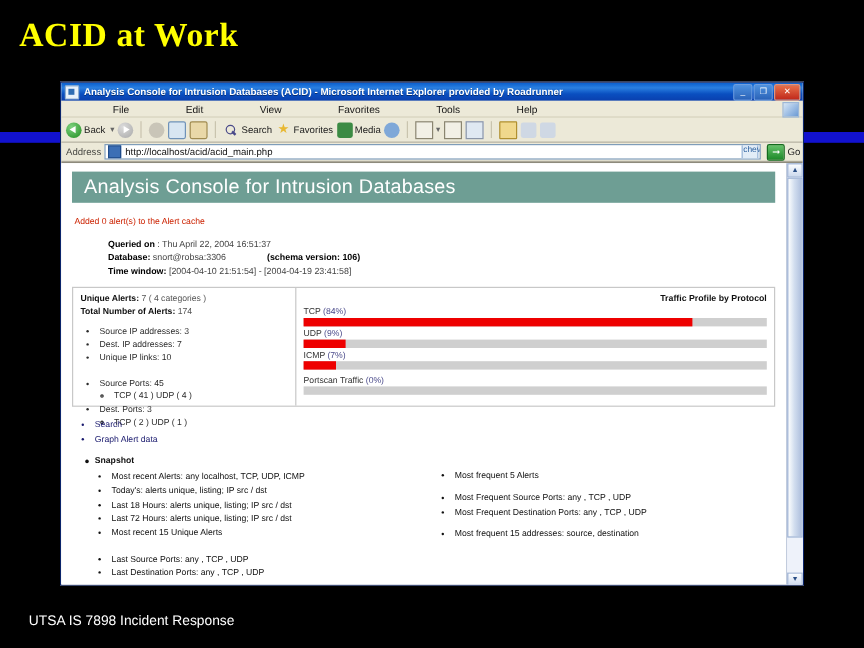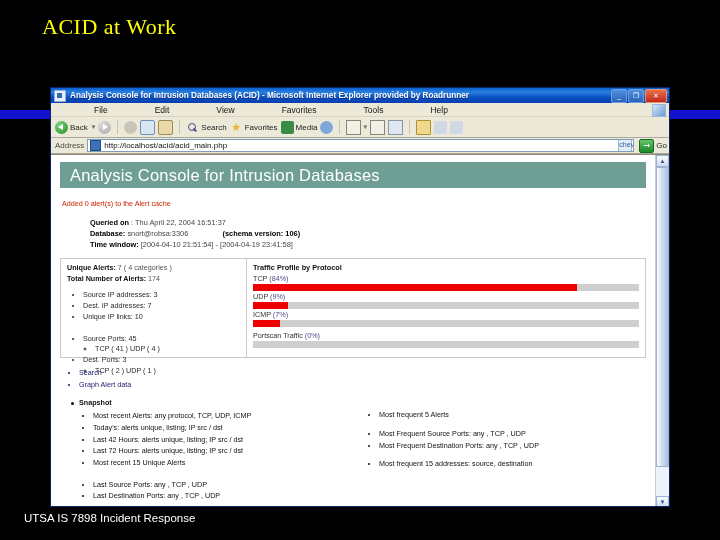--- a/index.html
+++ b/index.html
@@ -8,33 +8,33 @@
     font-family:"Liberation Sans", sans-serif;
   }
   #slide{position:relative;width:720px;height:540px;background:#000;}
 
   
   .blue-band{
     position:absolute;left:0;top:110px;width:720px;height:9px;
     background:#1212cf;
   }
   .slide-title{
-    position:absolute;left:42px;top:14px;
+    position:absolute;left:16px;top:14px;
     font-family:"Liberation Serif", serif;
-    font-size:22px;font-weight:normal;color:#ffff00;
+    font-size:28px;font-weight:bold;color:#ffff00;
     letter-spacing:0.5px;white-space:nowrap;
   }
   .slide-footer{
     position:absolute;left:24px;top:512px;
     font-size:11.5px;color:#ffffff;white-space:nowrap;
   }
 
   
   .browser{
-    position:absolute;left:50px;top:87px;width:620px;height:420px;
+    position:absolute;left:50px;top:68px;width:620px;height:420px;
     background:#ece9d8;border:1px solid #0a246a;
     box-sizing:border-box;overflow:hidden;
   }
   .titlebar{
     height:15px;
     background:linear-gradient(to bottom,#0a5fce 0%,#2a7fe0 28%,#0a4fc0 62%,#0a3fae 100%);
     display:flex;align-items:center;padding:0 1px 0 3px;box-sizing:border-box;
   }
   .tb-icon{
     width:10px;height:10px;background:#e8f1fb;border:1px solid #8faed0;
@@ -190,21 +190,21 @@
   .panel-right{flex:1 1 auto;padding:4px 6px 0 6px;box-sizing:border-box;}
   .stat-line{font-size:7.2px;color:#111;line-height:1.45;}
   .stat-line b{font-weight:bold;}
   .stat-line .val{color:#555;}
   ul.b1{margin:6px 0 0 0;padding-left:16px;list-style:disc;}
   ul.b1 > li{font-size:7.2px;color:#2b2b2b;line-height:1.5;margin:0;}
   ul.b2{margin:0 0 0 0;padding-left:12px;list-style:circle;}
   ul.b2 > li{font-size:7.2px;color:#2b2b2b;line-height:1.5;}
   .gap{height:5px;}
 
-  .tp-title{font-size:7.3px;font-weight:bold;color:#111;margin-bottom:2px;}
+  .tp-title{font-size:7.3px;font-weight:bold;color:#111;margin-bottom:2px;text-align:right;}
   .tp-row{margin-bottom:1px;}
   .tp-label{font-size:7.2px;color:#333;}
   .tp-label .pct{color:#4a4a8a;}
   .tp-bar{
     height:7px;background:#cfcfcf;margin-top:1px;position:relative;width:100%;
   }
   .tp-fill{position:absolute;left:0;top:0;height:100%;background:#ee0000;}
 
   .links{margin:9px 0 0 16px;}
   .links ul{margin:0;padding-left:12px;list-style:disc;}
@@ -438,23 +438,23 @@
           <ul>
             <li>Search</li>
             <li>Graph Alert data</li>
           </ul>
         </div>
 
         <div class="snapshot-wrap">
           <div class="snap-col-l">
             <div class="snap-head">Snapshot</div>
             <ul class="snap">
-              <li>Most recent Alerts: any protocol, TCP, UDP, ICMP</li>
+              <li>Most recent Alerts: any localhost, TCP, UDP, ICMP</li>
               <li>Today's: alerts unique, listing; IP src / dst</li>
-              <li>Last 42 Hours: alerts unique, listing; IP src / dst</li>
+              <li>Last 18 Hours: alerts unique, listing; IP src / dst</li>
               <li>Last 72 Hours: alerts unique, listing; IP src / dst</li>
               <li>Most recent 15 Unique Alerts</li>
             </ul>
             <div class="sp"></div>
             <ul class="snap">
               <li>Last Source Ports: any , TCP , UDP</li>
               <li>Last Destination Ports: any , TCP , UDP</li>
             </ul>
           </div>
 

